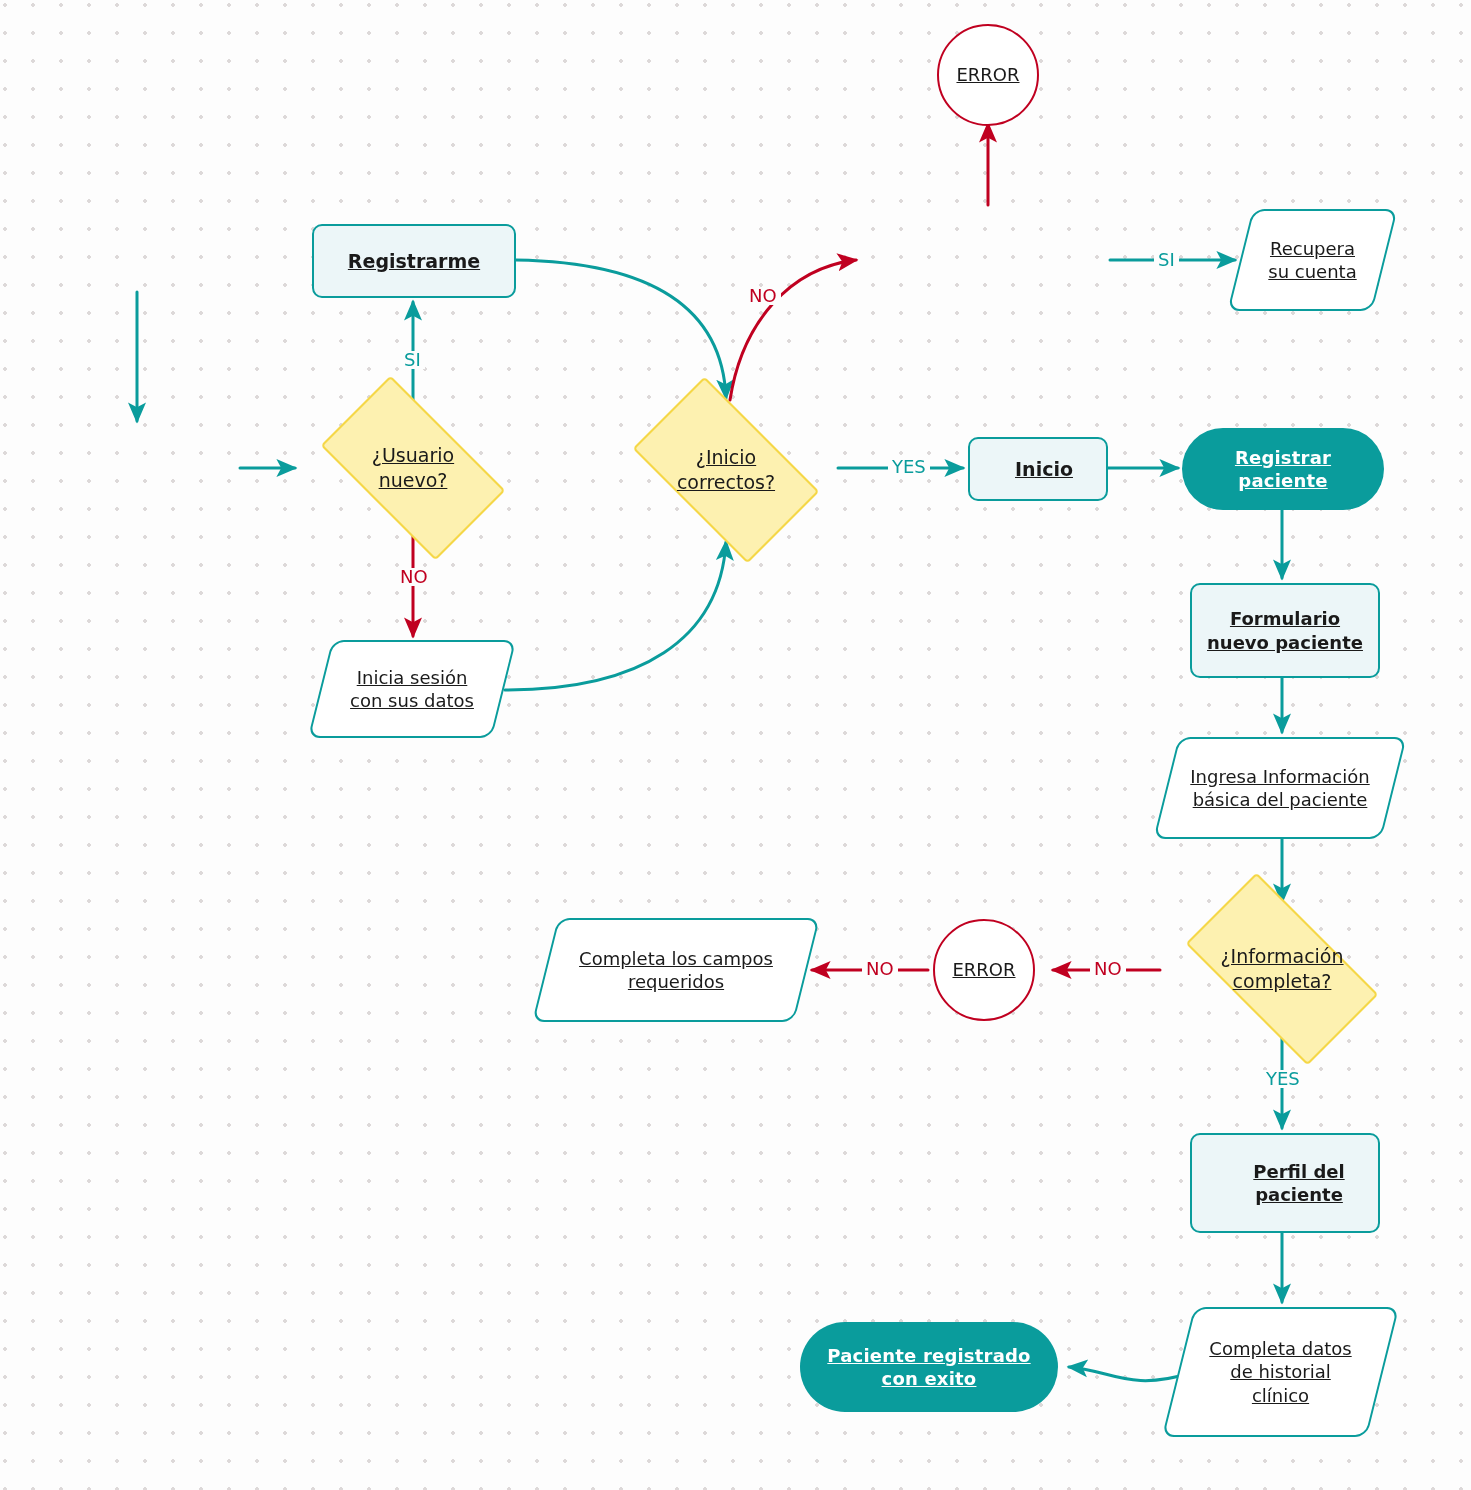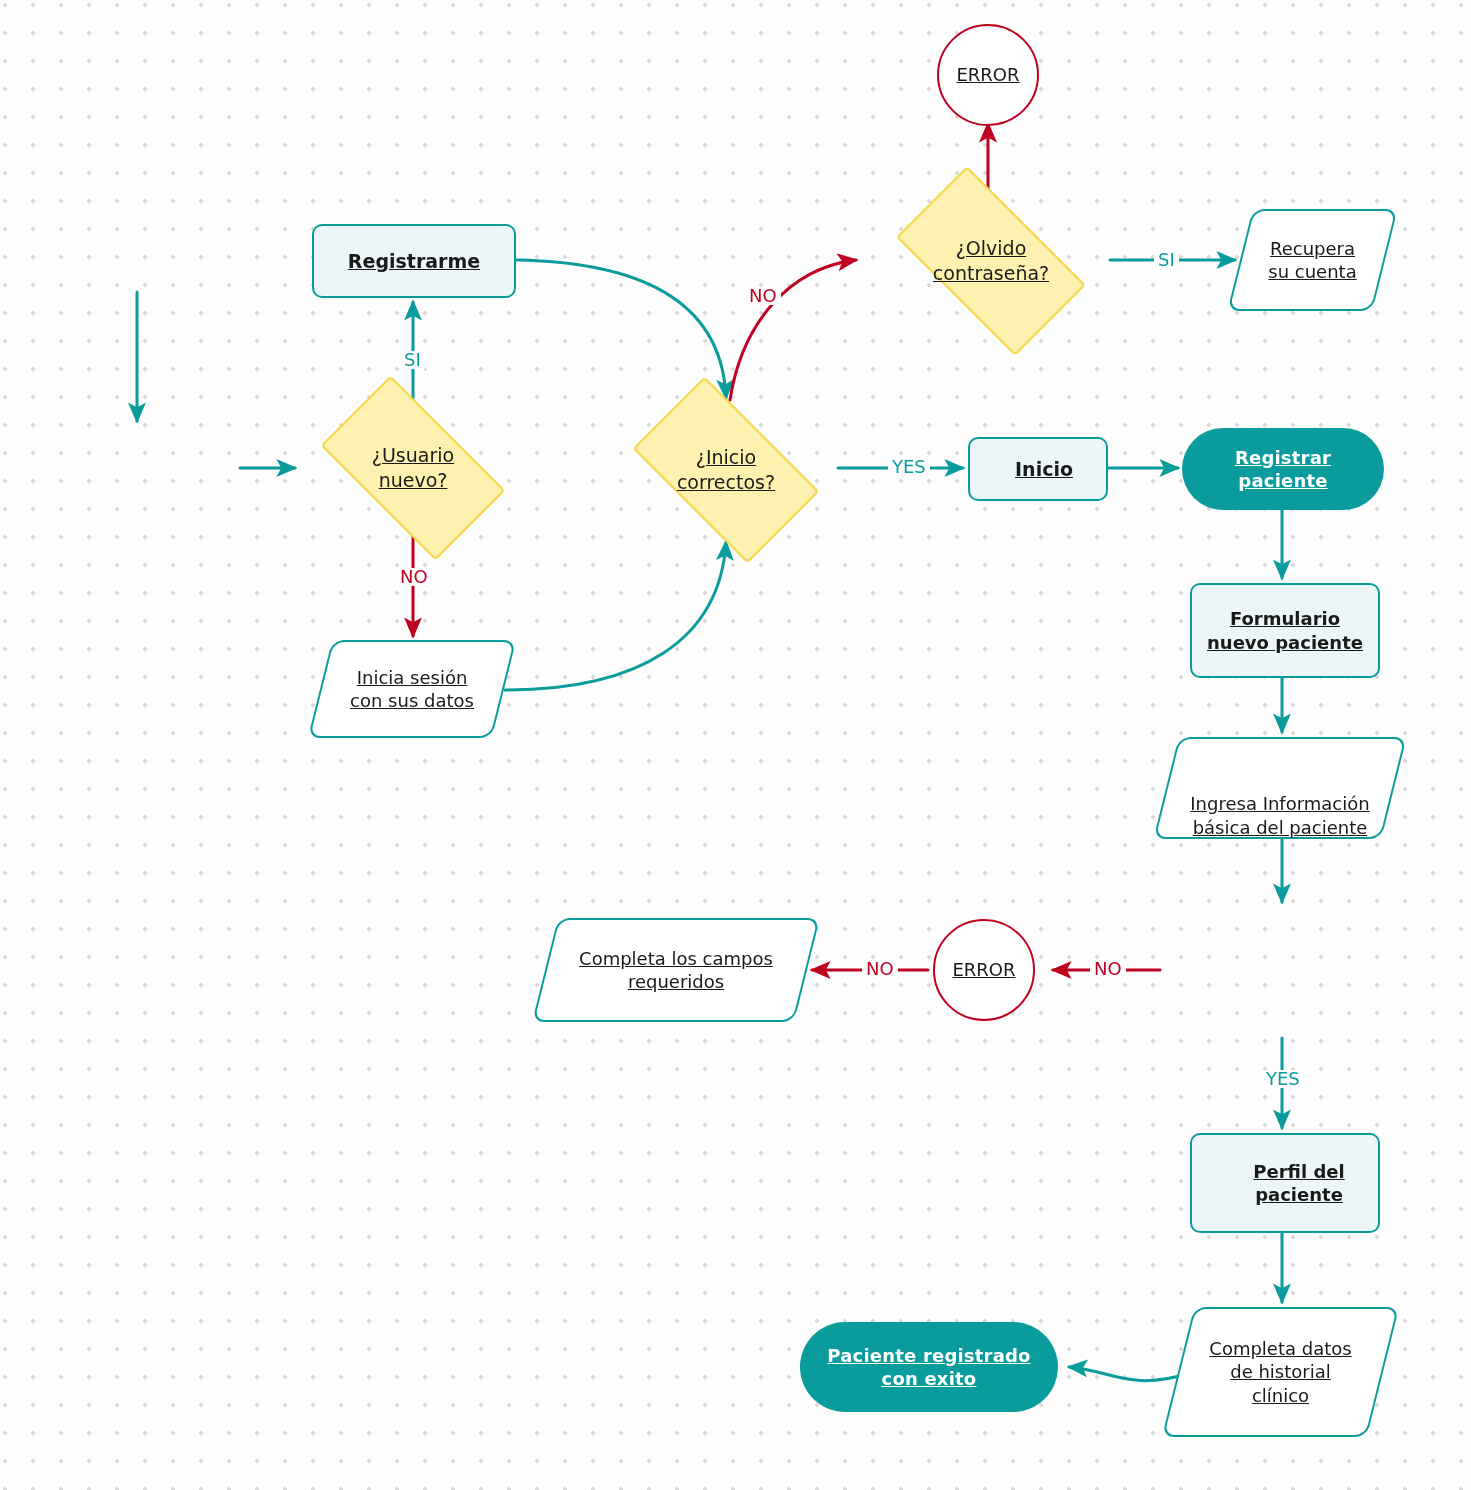--- a/index.html
+++ b/index.html
@@ -188,25 +188,20 @@
     <span class="lbl" style="white-space:pre-line;">Inicia sesión
 con sus datos</span>
   </div>
 
   <div class="node n-decision" style="left:611px; top:398px; width:230px; height:144px;">
     <span class="dia"></span>
     <span class="lbl" style="white-space:pre-line;">¿Inicio
 correctos?</span>
   </div>
 
-  <div class="node n-decision" style="left:872px; top:190px; width:238px; height:142px;">
-    <span class="dia"></span>
-    <span class="lbl" style="white-space:pre-line;">¿Olvido
-contraseña?</span>
-  </div>
 
   <div class="node n-error" style="left:937px; top:24px; width:102px; height:102px;">
     <span class="lbl">ERROR</span>
   </div>
 
   <div class="node n-io" style="left:1240px; top:209px; width:145px; height:102px; font-size:18px;">
     <span class="para"></span>
     <span class="lbl" style="white-space:pre-line;">Recupera
 su cuenta</span>
   </div>
@@ -218,26 +213,31 @@
   <div class="node n-terminal" style="left:1182px; top:428px; width:202px; height:82px; font-size:18px;">
     <span class="lbl" style="white-space:pre-line;">Registrar
 paciente</span>
   </div>
 
   <div class="node n-process" style="left:1190px; top:583px; width:190px; height:95px; font-size:18px;">
     <span class="lbl" style="white-space:pre-line;">Formulario
 nuevo paciente</span>
   </div>
 
-  <div class="node n-io" style="left:1166px; top:737px; width:228px; height:102px; font-size:18px;align-items:flex-end;">
+  <div class="node n-io" style="left:1166px; top:737px; width:228px; height:102px; font-size:18px;">
     <span class="para"></span>
     <span class="lbl" style="white-space:pre-line;">Ingresa Información
 básica del paciente</span>
   </div>
 
+  <div class="node n-decision" style="left:1160px; top:898px; width:244px; height:142px;">
+    <span class="dia"></span>
+    <span class="lbl" style="white-space:pre-line;">¿Información
+completa?</span>
+  </div>
 
   <div class="node n-error" style="left:933px; top:919px; width:102px; height:102px;">
     <span class="lbl">ERROR</span>
   </div>
 
   <div class="node n-io" style="left:545px; top:918px; width:262px; height:104px; font-size:18px;">
     <span class="para"></span>
     <span class="lbl" style="white-space:pre-line;">Completa los campos
 requeridos</span>
   </div>

